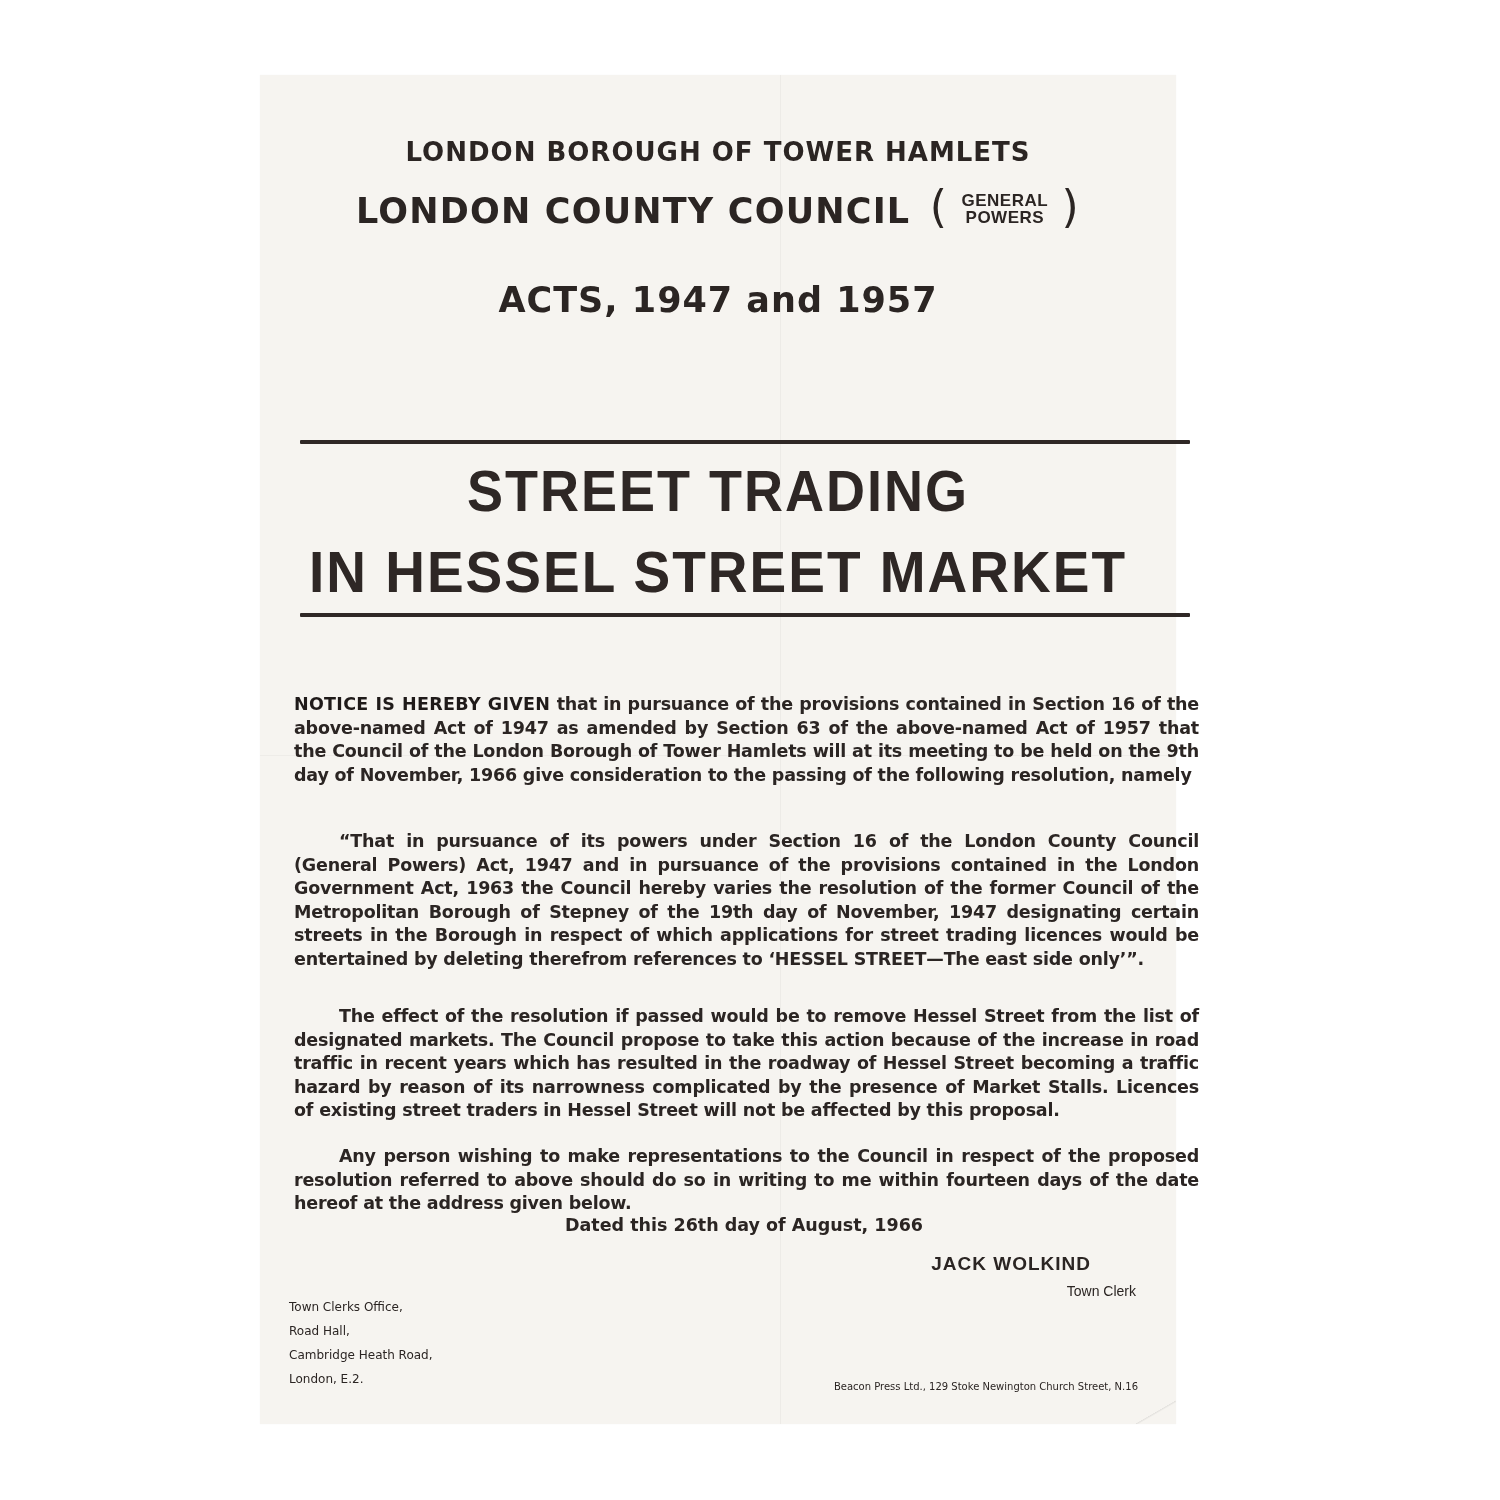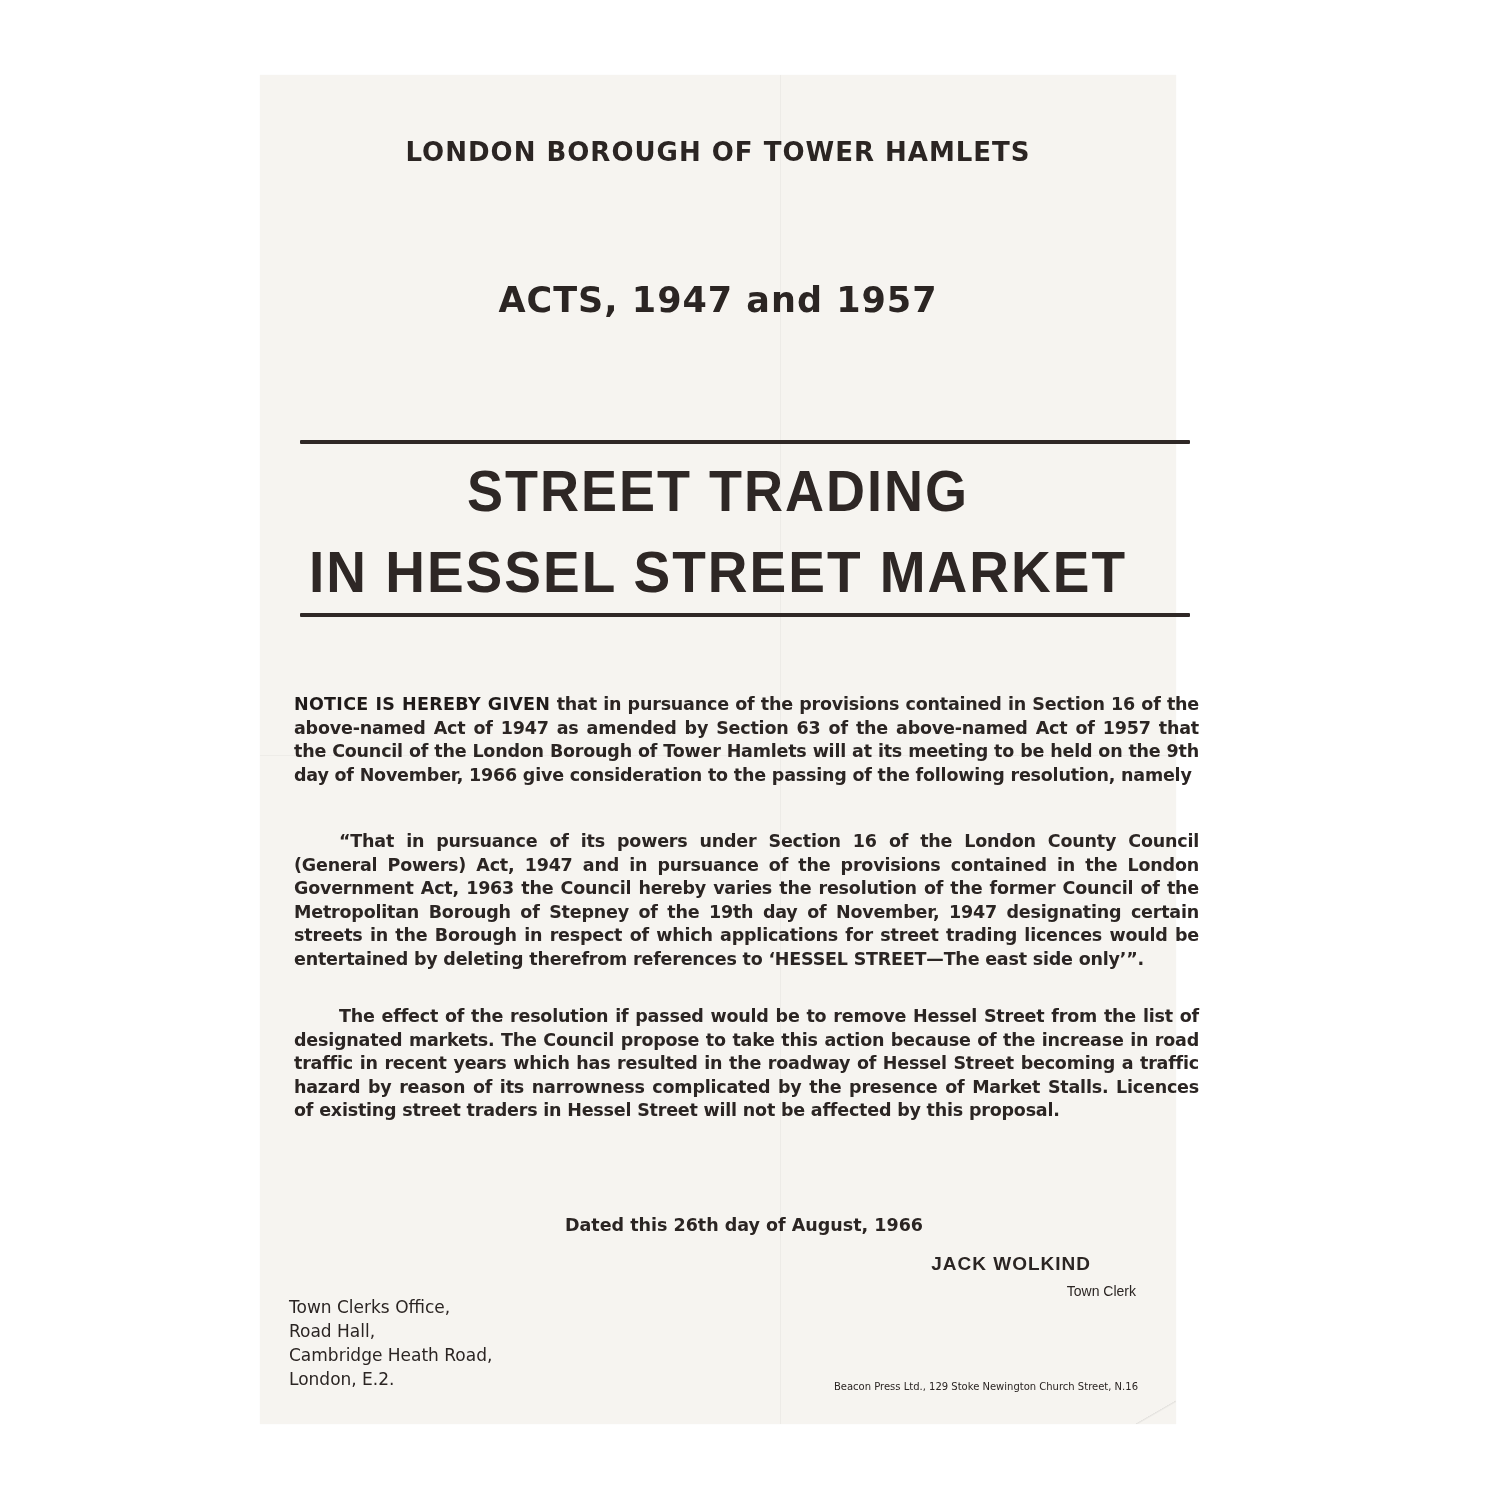--- a/index.html
+++ b/index.html
@@ -134,21 +134,21 @@
       right: 40px;
       font-family: "Liberation Sans", sans-serif;
       font-weight: normal;
       font-size: 14px;
       color: #2b2523;
     }
     .address {
       position: absolute;
       top: 1220px;
       left: 29px;
-      font-size: 17px;
+      font-size: 12px;
       line-height: 24px;
       color: #2b2523;
     }
     .address div { white-space: nowrap; }
     .printer {
       position: absolute;
       top: 1306px;
       right: 38px;
       font-size: 10px;
       color: #2b2523;
@@ -163,32 +163,44 @@
   </style>
 </head>
 <body>
 
 <div class="paper">
   <div class="crease-v"></div>
   <div class="crease-h"></div>
 
   <div class="center-line l1">LONDON BOROUGH OF TOWER HAMLETS</div>
 
+  <div class="center-line l2">
+    <span>LONDON COUNTY COUNCIL</span>
+    <span class="paren-group">
+      <span class="paren">(</span>
+      <span class="stack">
+        <span>GENERAL</span><br>
+        <span>POWERS</span>
+      </span>
+      <span class="paren">)</span>
+    </span>
+  </div>
 
   <div class="center-line l3">ACTS, 1947 and 1957</div>
 
   <div class="rule rule-top"></div>
   <div class="headline h1">STREET TRADING</div>
   <div class="headline h2">IN HESSEL STREET MARKET</div>
   <div class="rule rule-bottom"></div>
 
   <div class="body-text p1"><span class="lead">NOTICE IS HEREBY GIVEN</span><span> that in pursuance of the provisions contained in Section 16 of the above-named Act of 1947 as amended by Section 63 of the above-named Act of 1957 that the Council of the London Borough of Tower Hamlets will at its meeting to be held on the 9th day of November, 1966 give consideration to the passing of the following resolution, namely</span></div>
 
   <div class="body-text indent p2">“That in pursuance of its powers under Section 16 of the London County Council (General Powers) Act, 1947 and in pursuance of the provisions contained in the London Government Act, 1963 the Council hereby varies the resolution of the former Council of the Metropolitan Borough of Stepney of the 19th day of November, 1947 designating certain streets in the Borough in respect of which applications for street trading licences would be entertained by deleting therefrom references to ‘HESSEL STREET—The east side only’”.</div>
   <div class="body-text indent p3">The effect of the resolution if passed would be to remove Hessel Street from the list of designated markets. The Council propose to take this action because of the increase in road traffic in recent years which has resulted in the roadway of Hessel Street becoming a traffic hazard by reason of its narrowness complicated by the presence of Market Stalls. Licences of existing street traders in Hessel Street will not be affected by this proposal.</div>
+  <div class="body-text indent p4">Any person wishing to make representations to the Council in respect of the proposed resolution referred to above should do so in writing to me within fourteen days of the date hereof at the address given below.</div>
 
   <div class="dated">Dated this 26th day of August, 1966</div>
   <div class="signer">JACK WOLKIND</div>
   <div class="signer-title">Town Clerk</div>
 
   <div class="address">
     <div>Town Clerks Office,</div>
     <div>Road Hall,</div>
     <div>Cambridge Heath Road,</div>
     <div>London, E.2.</div>

